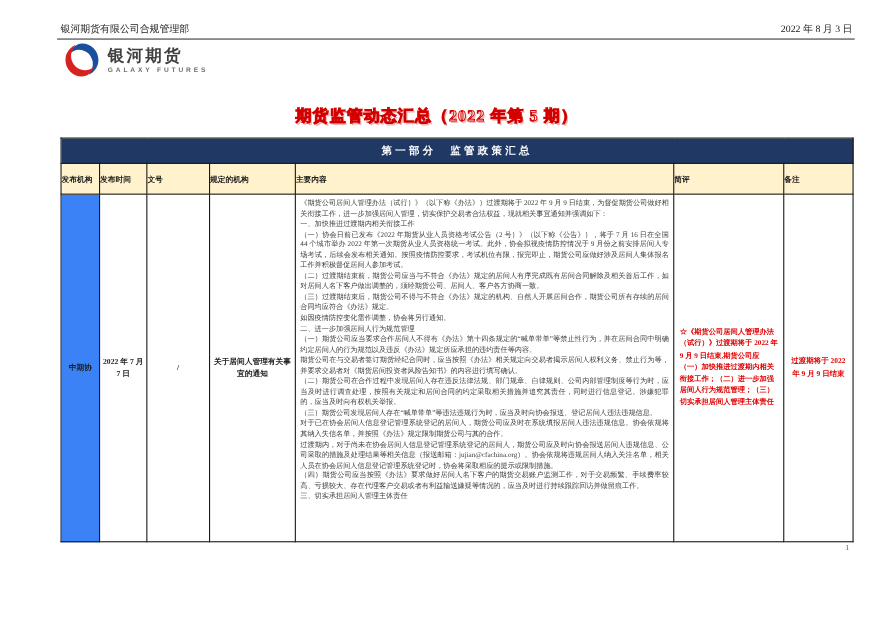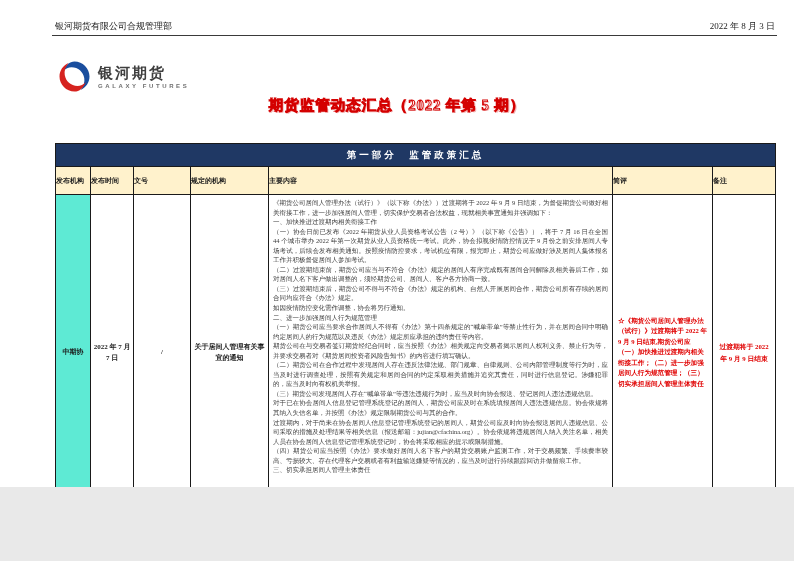--- a/index.html
+++ b/index.html
@@ -1,51 +1,51 @@
 <!DOCTYPE html>
 <html><head>
 <meta charset="utf-8">
 <style>
   * { margin:0; padding:0; box-sizing:border-box; }
   html,body { background:#e9e9e9; }
   .page {
-    position:relative; width:794px; height:487px; margin:0 auto;
+    position:relative; width:794px; height:561px; margin:0 auto;
     background:#ffffff; overflow:hidden;
     font-family:"Liberation Serif","DejaVu Serif",serif; color:#2b2b2b;padding-left:24px;
   }
   
   .run-head { position:absolute; top:20px; left:55px; right:19px;
     display:flex; justify-content:space-between; font-size:9px; color:#1c1c1c; }
   .head-rule { position:absolute; top:35px; left:52px; right:17px;
     border-top:1.3px solid #3a3a3a; }
   
-  .logo { position:absolute; top:60px; left:58px; display:flex; align-items:center; gap:7px; }
+  .logo { position:absolute; top:38px; left:58px; display:flex; align-items:center; gap:7px; }
   .logo svg { width:33px; height:33px; }
   .logo-cn { font-family:"Liberation Sans","DejaVu Sans",sans-serif;
     font-size:15px; font-weight:bold; color:#3f3f3f; letter-spacing:2px; line-height:16px; }
   .logo-en { font-family:"Liberation Sans","DejaVu Sans",sans-serif;
     font-size:6px; font-weight:bold; color:#6f6f6f; letter-spacing:2.6px; margin-top:2px; }
   
   .doc-title { position:absolute; top:96px; left:0; width:100%; text-align:center;
     font-size:14.5px; font-weight:bold; letter-spacing:1px; color:#e00000; }
   @supports (-webkit-text-stroke: 1px red) {
     .doc-title { color:#fff; -webkit-text-stroke:0.9px #d40000;
       text-shadow:1.4px 1.4px 0 #f3b8b8; }
   }
   
   table.doc { position:absolute; top:125px; left:55px; width:720px; height:368px;
-    border-collapse:collapse; table-layout:fixed;margin-top:18px; }
+    border-collapse:collapse; table-layout:fixed; }
   table.doc td { border:1px solid #1a1a1a; }
   td.section { background:#1f3864; color:#ffffff; text-align:center;
     font-size:9.5px; font-weight:bold; letter-spacing:3px; height:23px; }
   tr.cols td { background:#fff2cc; vertical-align:middle;
     font-size:7px; font-weight:bold; height:28px; color:#1c1c1c; }
   tr.data td { vertical-align:middle; text-align:center; font-size:7px;
     font-weight:bold; line-height:11px; padding:2px; color:#1c1c1c; background:#fff; }
-  tr.data td.org { background:#5eead4; }
+  tr.data td.org { background:#3b82f6; }
   tr.data td.main { text-align:left; vertical-align:top; font-weight:normal;
     font-size:6.5px; line-height:9.55px; padding:3px 4px; color:#3c3c3c; }
   .para { text-align:justify; }
   tr.data td.comment { color:#e00000; font-size:6.6px; line-height:10.5px;
     text-align:left; padding:3px 5px; }
   tr.data td.remark { color:#e00000; font-size:6.8px; line-height:12px; padding:2px 4px; }
   .page-number { position:absolute; top:494px; right:22px; font-size:7px; color:#555; }
 </style>
 </head>
 <body>

